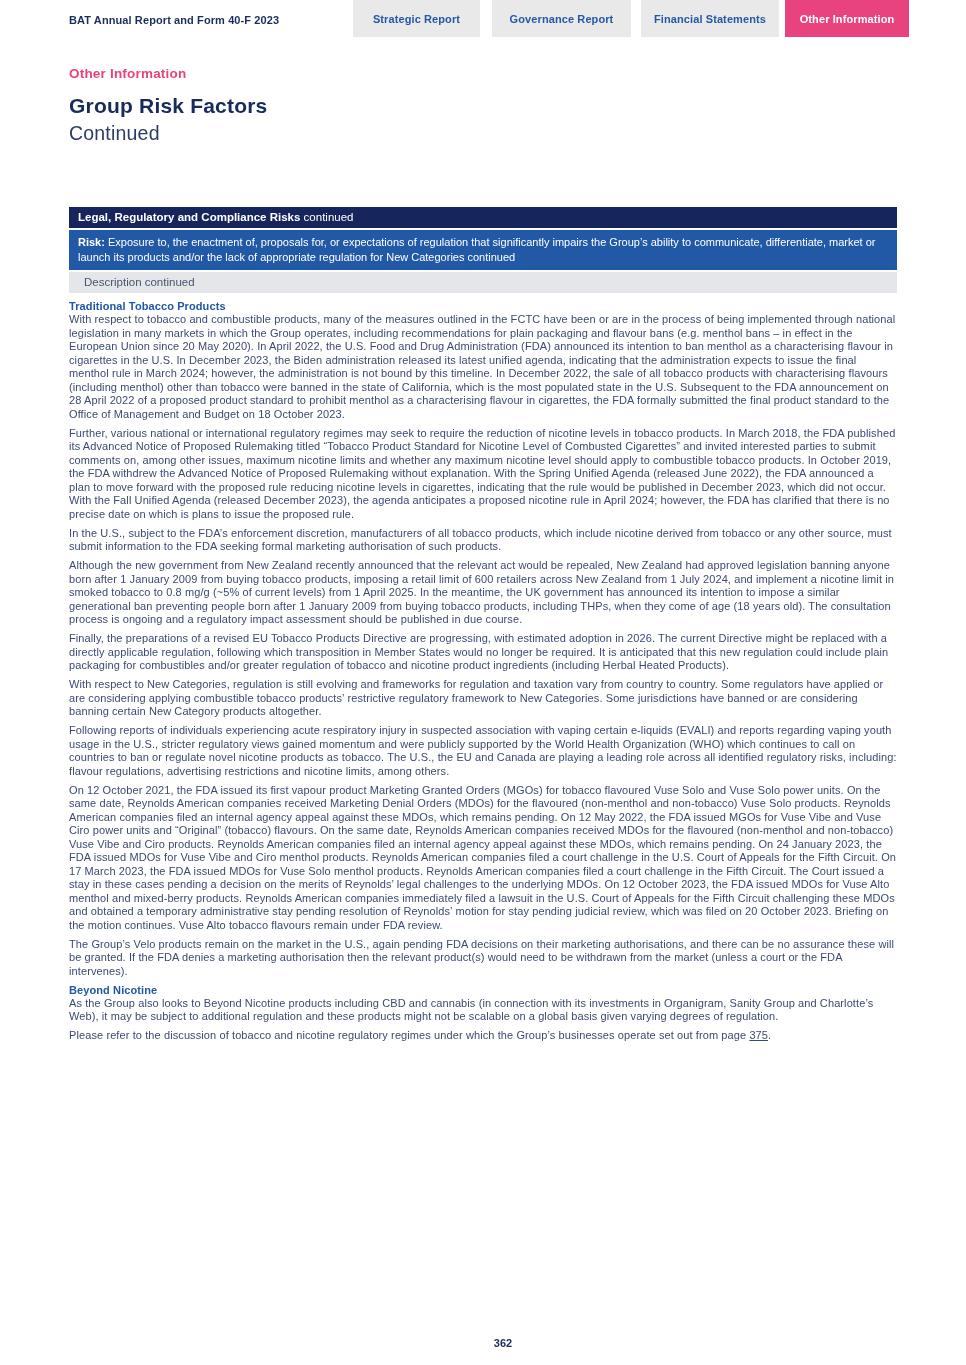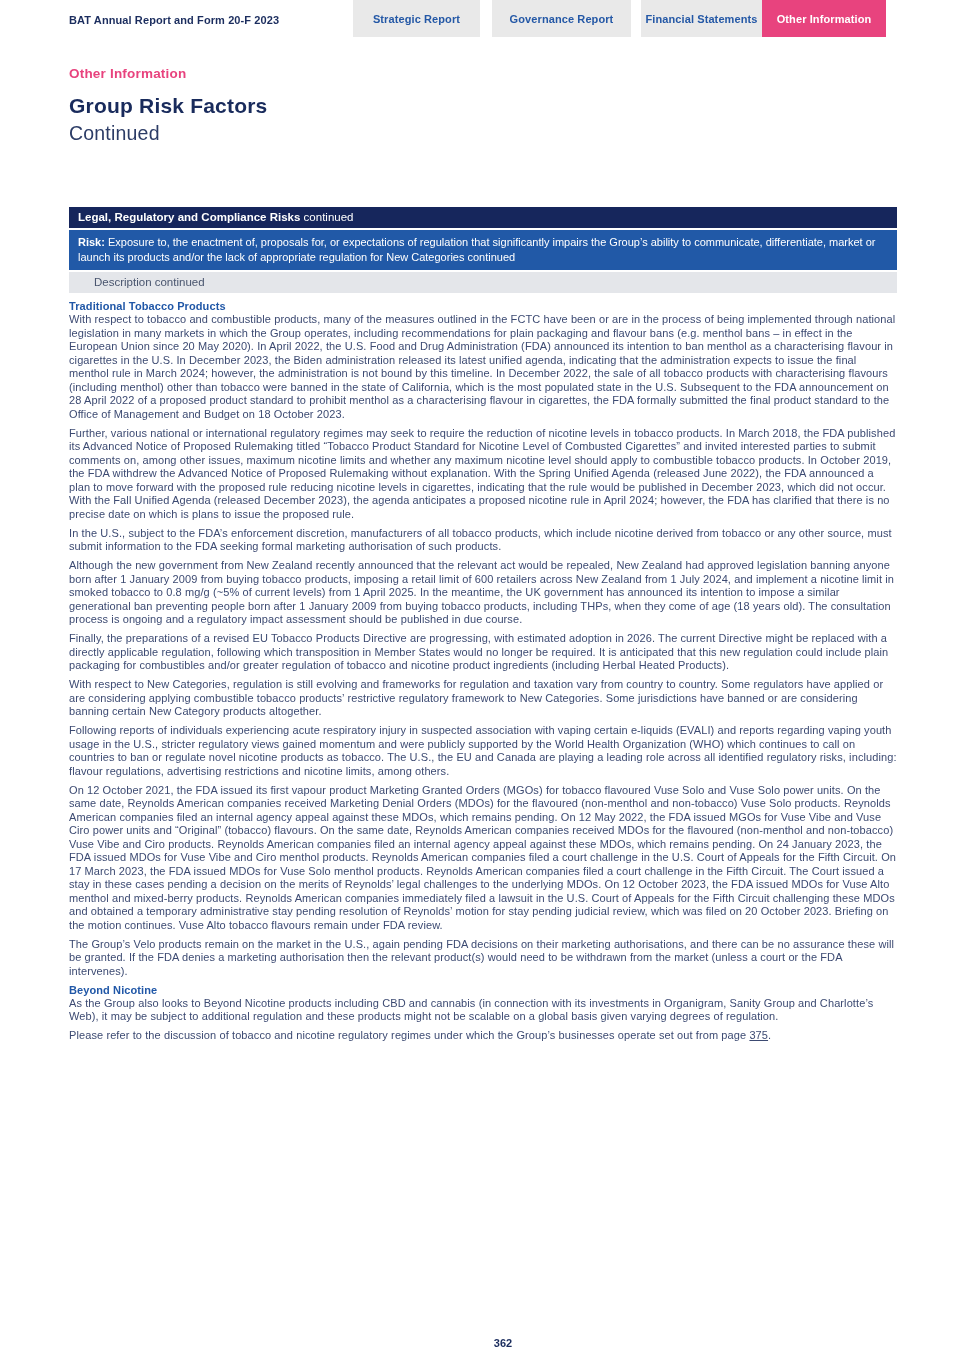--- a/index.html
+++ b/index.html
@@ -36,21 +36,21 @@
     font-weight: bold;
     display: flex;
     align-items: center;
     justify-content: center;
     height: 37px;
     cursor: pointer;
     letter-spacing: 0.1px;
   }
   .tab-1 { width: 127px; margin-right: 12px; }
   .tab-2 { width: 139px; margin-right: 10px; }
-  .tab-3 { width: 121px; margin-right: 0; }
+  .tab-3 { width: 138px; margin-right: 6px; }
   .tab-4 { width: 124px; }
   .tab.active { background: #e8437e; color: #ffffff; }
 
   
   .title-block { position: absolute; left: 69px; top: 66px; }
   .eyebrow {
     color: #e8437e;
     font-size: 13.5px;
     font-weight: bold;
     margin-bottom: 13px;
@@ -86,21 +86,21 @@
     font-size: 11px;
     line-height: 14.5px;
     padding: 5px 9px 6px;
     margin-top: 2px;
   }
   .bar-risk .risk-label { font-weight: bold; }
   .bar-description {
     background: #e4e6ea;
     color: #49556e;
     font-size: 11.5px;
-    padding: 4px 25px 5px;
+    padding: 4px 15px 5px;
     margin-top: 2px;
   }
 
   article { margin-top: 7px; }
   .sec-heading {
     color: #2057a7;
     font-size: 11px;
     font-weight: bold;
     margin: 4px 0 1px;
     letter-spacing: 0.1px;
@@ -127,21 +127,21 @@
     font-weight: bold;
     color: #1b2d5e;
     padding-left: 40px;
   }
 </style>
 </head>
 <body>
 
 <div class="page">
 
-  <div class="brand">BAT Annual Report and Form 20-F 2023</div>
+  <div class="brand">BAT Annual Report and Form 40-F 2023</div>
   <nav class="tabs">
     <div class="tab tab-1">Strategic Report</div>
     <div class="tab tab-2">Governance Report</div>
     <div class="tab tab-3">Financial Statements</div>
     <div class="tab tab-4 active">Other Information</div>
   </nav>
 
   <div class="title-block">
     <div class="eyebrow">Other Information</div>
     <h1 class="page-title">Group Risk Factors</h1>

